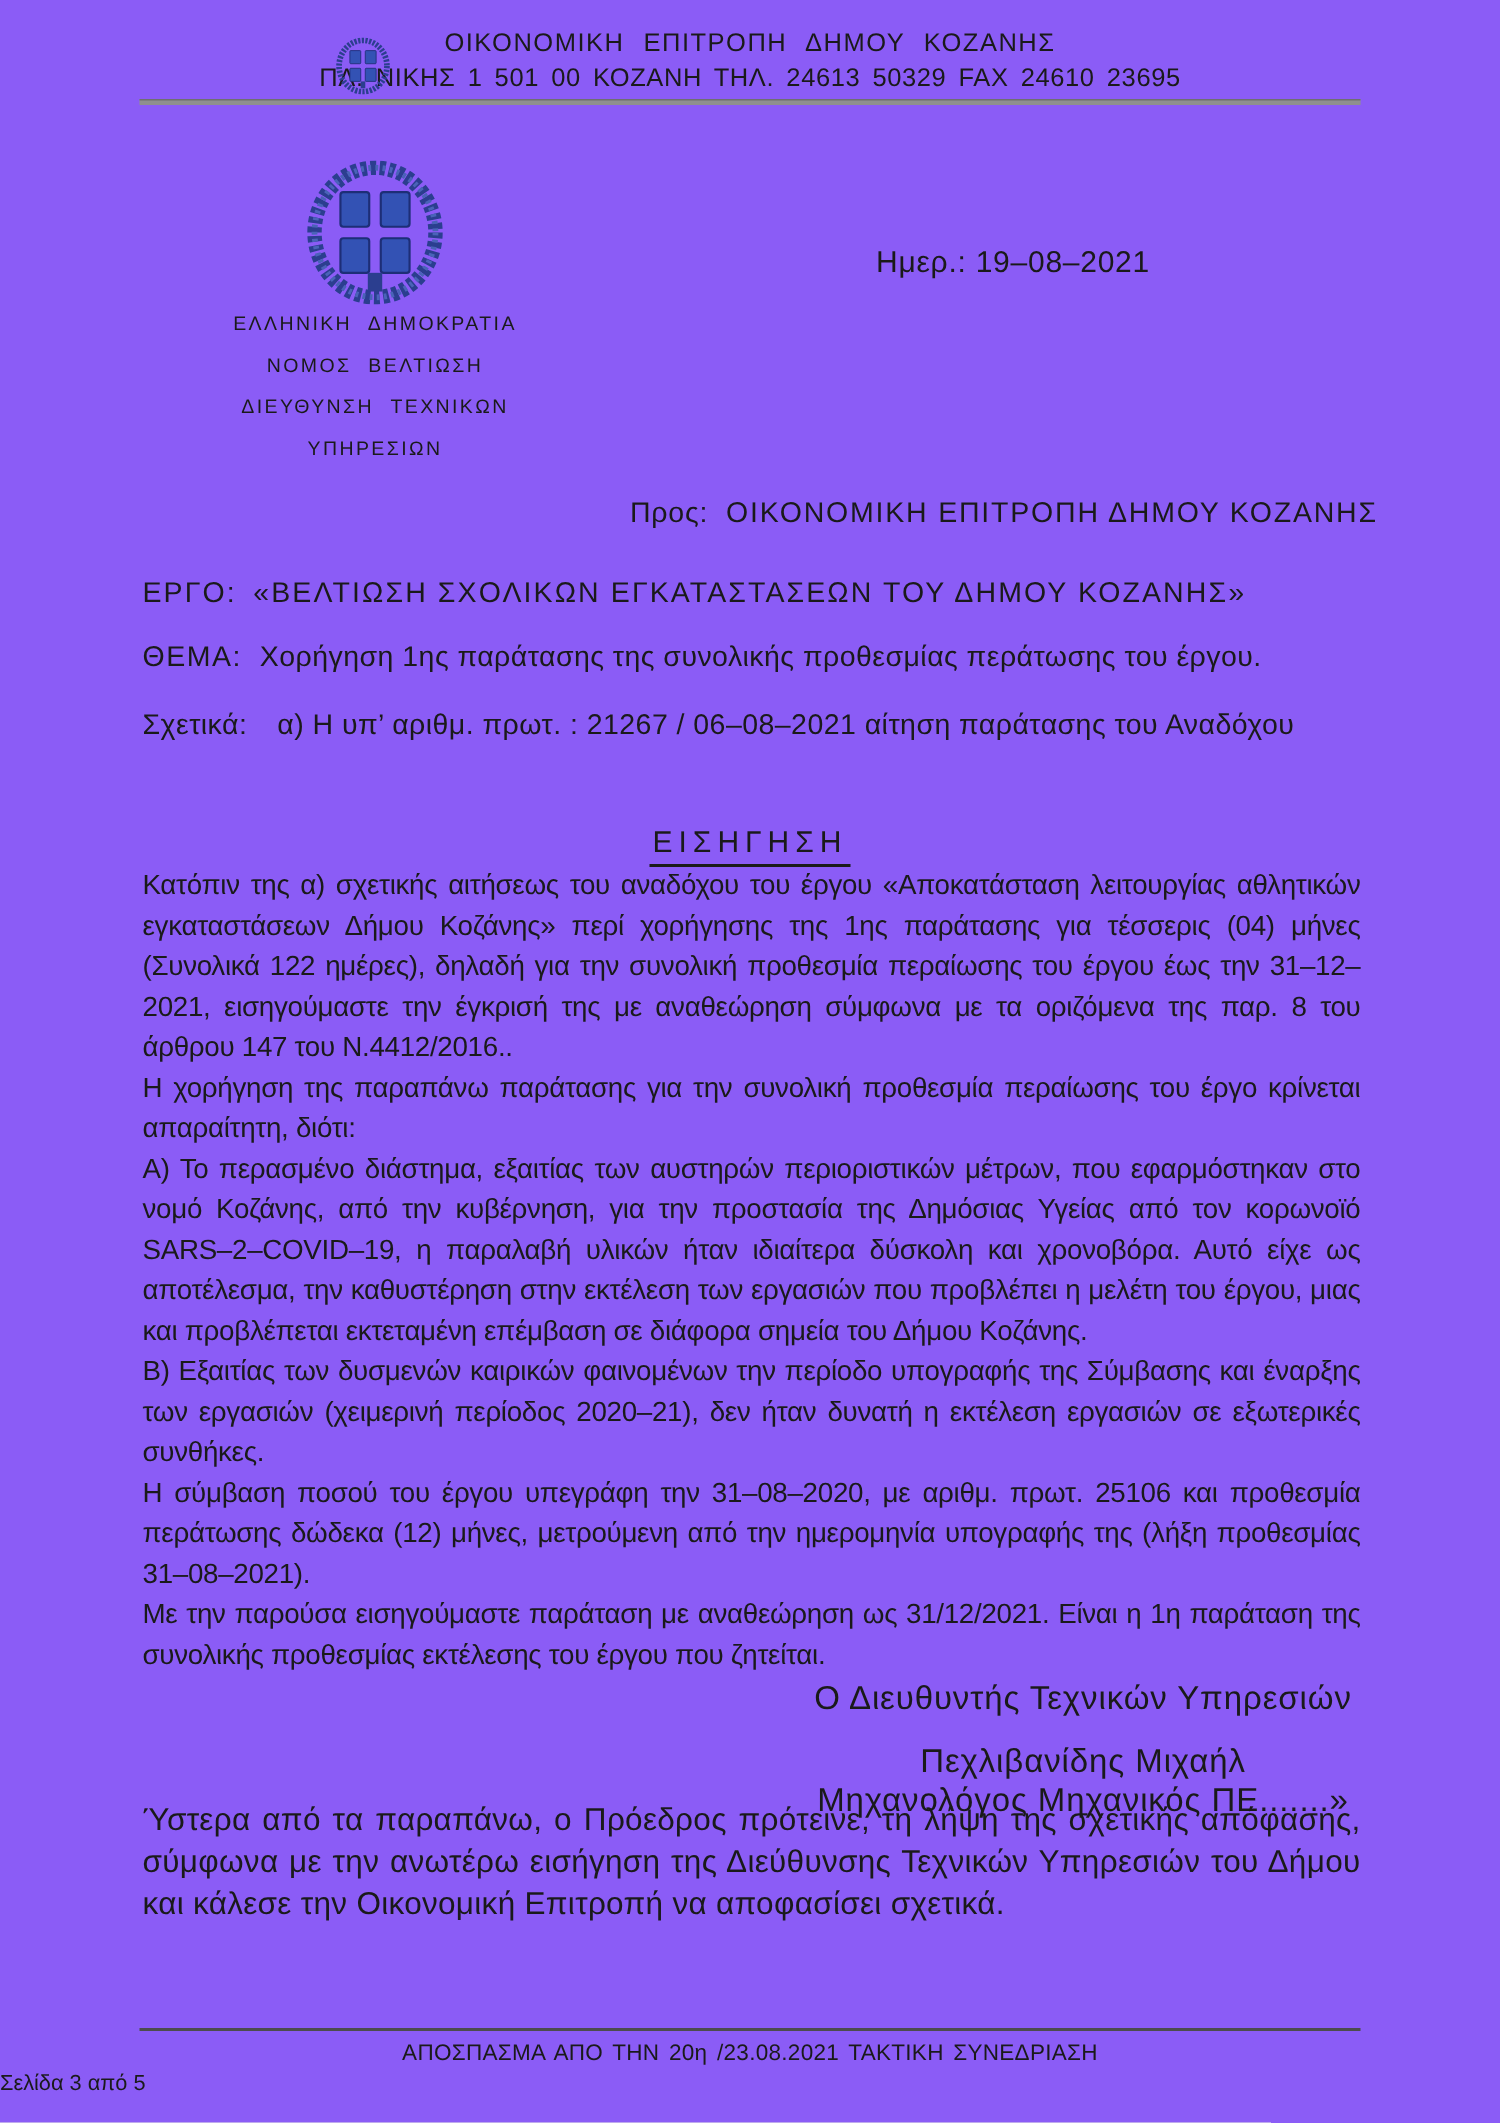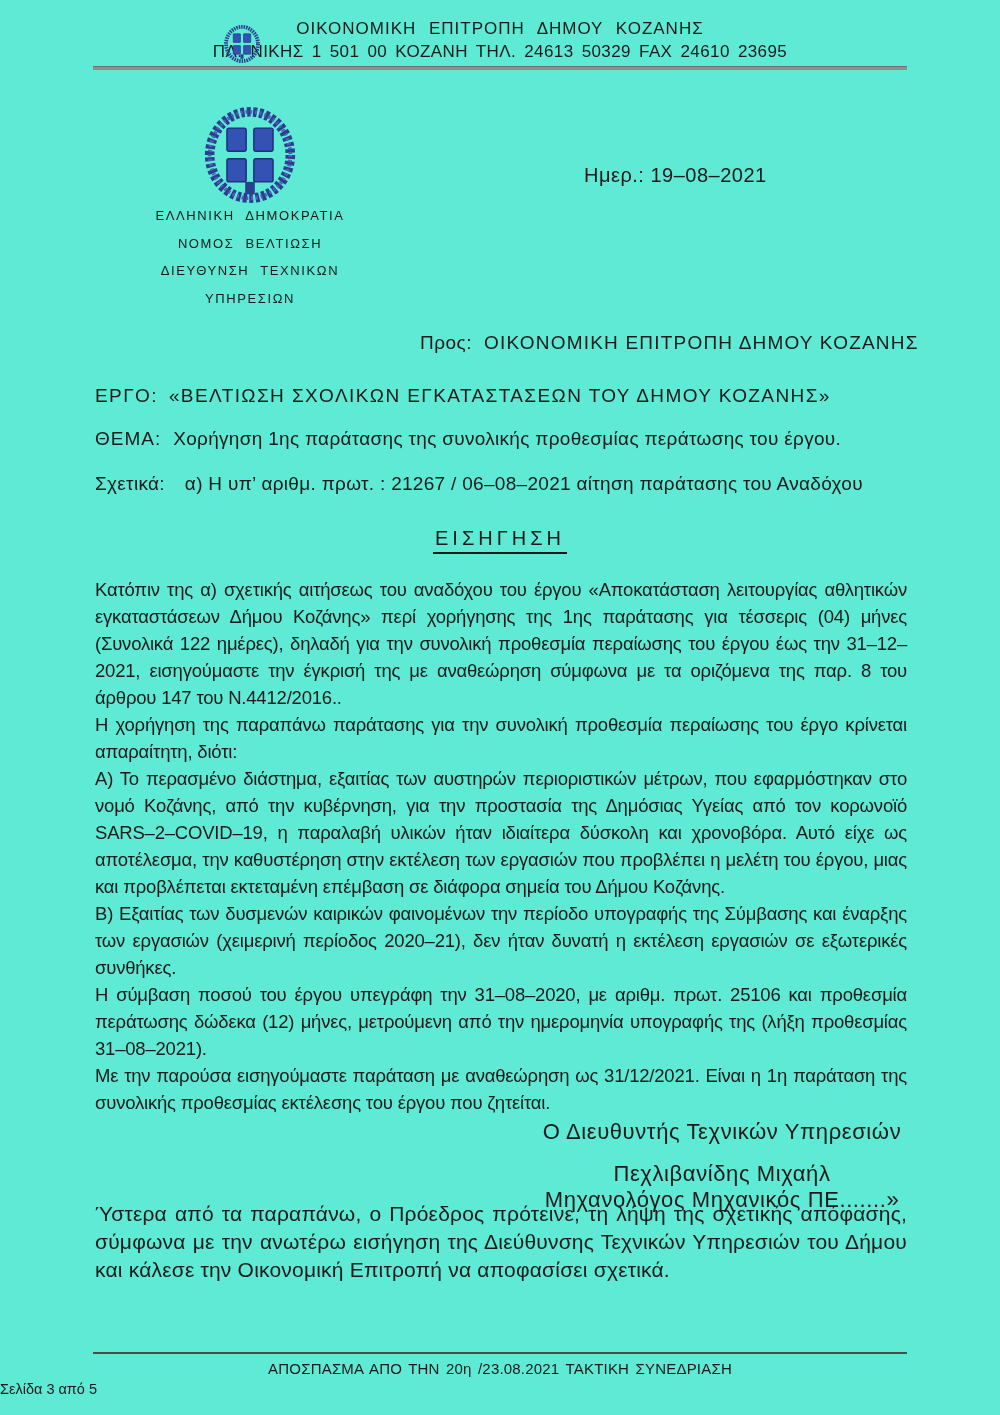--- a/index.html
+++ b/index.html
@@ -1,18 +1,18 @@
 <!DOCTYPE html>
 <html lang="el"><head>
 <meta charset="utf-8">
 <style>
   html,body { margin:0; padding:0; background:#e8e8e8; }
   .page {
     position:relative; width:1000px; height:1415px; margin:0 auto;
-    background:#5eead4; overflow:hidden;
+    background:#8b5cf6; overflow:hidden;
     font-family:"Liberation Sans","DejaVu Sans",sans-serif;
     color:#1a1a1a;
     -webkit-font-smoothing:antialiased;
   }
   .abs { position:absolute; }
 
   
   .hdr-line1 { top:19px; left:0; width:1000px; text-align:center;
                font-size:17px; letter-spacing:1px; word-spacing:7px; }
   .hdr-line2 { top:42px; left:0; width:1000px; text-align:center;
@@ -34,21 +34,21 @@
   .to-line .lbl { letter-spacing:0.5px; margin-right:12px; }
 
   .doc-line  { left:95px; width:812px; font-size:19px; }
   .ergo-line  { top:385px; letter-spacing:1.4px; }
   .ergo-line .lbl { margin-right:11px; }
   .thema-line { top:428px; letter-spacing:0.3px; }
   .thema-line .lbl { letter-spacing:1px; margin-right:12px; }
   .sxetika-line { top:473px; letter-spacing:0.3px; }
   .sxetika-line .lbl { margin-right:20px; }
 
-  .section-title { top:527px; left:0; width:1000px; text-align:center;
+  .section-title { top:551px; left:0; width:1000px; text-align:center;
                    font-size:20px; }
   .section-title span { letter-spacing:4px; border-bottom:2px solid #1a1a1a;
                         padding:0 2px 3px 2px; }
 
   .body-text { top:576px; left:95px; width:812px;
                font-size:18.5px; line-height:27px; text-align:justify;
                letter-spacing:-0.2px; }
   .body-text p { margin:0; }
 
   .signature { top:1119px; left:540px; width:364px; text-align:center;

